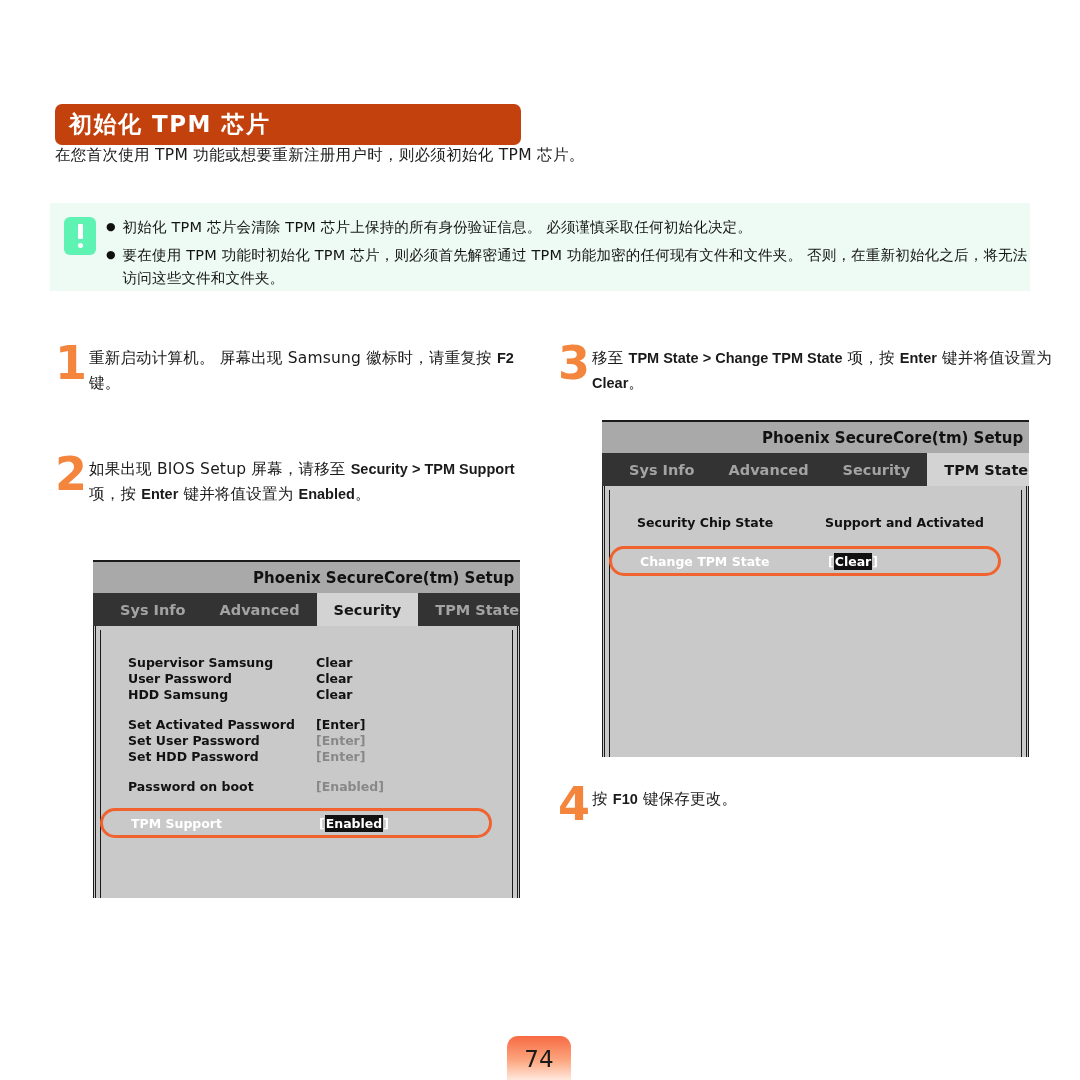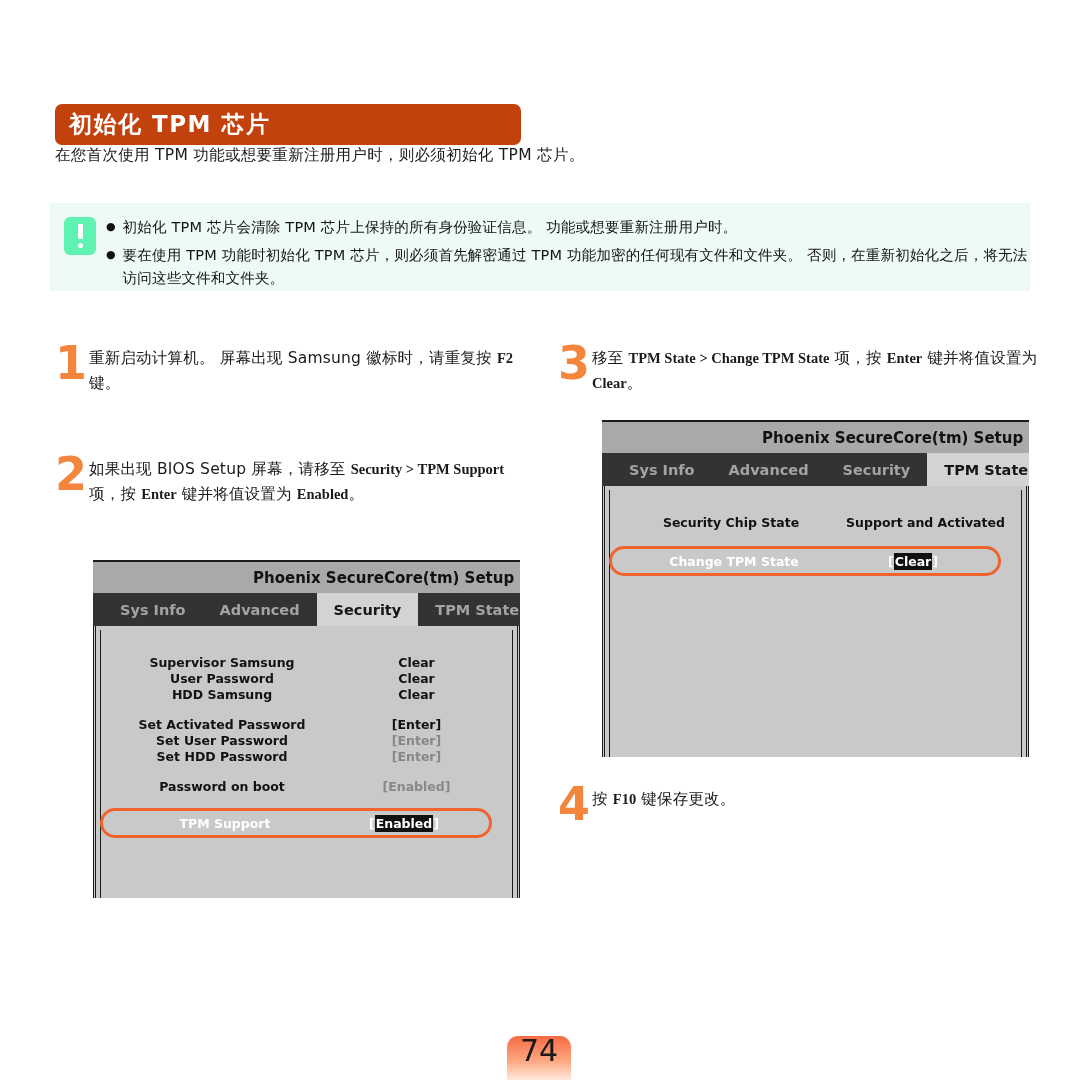--- a/index.html
+++ b/index.html
@@ -129,21 +129,21 @@
     font-family: "DejaVu Sans", "Liberation Sans", sans-serif;
   }
   .step-body {
     font-size: 15.5px;
     color: #1a1a1a;
     line-height: 1.62;
     letter-spacing: 0.2px;
     padding-top: 2px;
   }
   .mono {
-    font-family: Liberation Serif, serif;
+    font-family: Liberation Sans, sans-serif;
     font-weight: bold;
     font-size: 14.5px;
     letter-spacing: 0px;
   }
 
   #step-1 { left: 55px;  top: 344px; width: 470px; }
   #step-2 { left: 55px;  top: 455px; width: 480px; }
   #step-3 { left: 558px; top: 344px; width: 500px; }
   #step-4 { left: 558px; top: 785px; width: 400px; }
 
@@ -195,21 +195,20 @@
     color: #161616;
   }
   .bios-screen {
     position: relative;
     height: calc(100% - 64px);
     background: #c9c9c9;
     border-left: 3px double #1b1b1b;
     border-right: 3px double #1b1b1b;
     box-sizing: border-box;
     padding-top: 4px;
-    text-align: center;
   }
   .bios-screen::before {
     content: "";
     position: absolute;
     left: 4px; right: 4px; top: 4px; bottom: 0;
     border-left: 1px solid #1b1b1b;
     border-right: 1px solid #1b1b1b;
     pointer-events: none;
   }
   .bios-rows {
@@ -261,43 +260,44 @@
     top: 1036px;
     width: 64px;
     height: 44px;
     border-radius: 11px 11px 0 0;
     background: linear-gradient(180deg, #f76a43 0%, #fca67f 55%, #ffe8dd 100%);
     display: flex;
     align-items: flex-start;
     justify-content: center;
   }
   .page-number span {
-    font-size: 30px;
+    font-size: 23px;
     color: #1a1a1a;
     line-height: 1;
+    padding-top: 12px;
   }
 </style>
 </head>
 <body>
 
 <div class="heading-banner">
   <div class="heading-text">初始化 TPM 芯片</div>
 </div>
 
 <div class="intro-line">在您首次使用 TPM 功能或想要重新注册用户时，则必须初始化 TPM 芯片。</div>
 
 <div class="note-box">
   <div class="note-icon">
     <div class="bang-bar"></div>
     <div class="bang-dot"></div>
   </div>
   <div class="note-items">
     <div class="note-item">
       <span class="note-bullet">●</span>
-      <span class="note-text">初始化 TPM 芯片会清除 TPM 芯片上保持的所有身份验证信息。 功能或想要重新注册用户时。</span>
+      <span class="note-text">初始化 TPM 芯片会清除 TPM 芯片上保持的所有身份验证信息。 必须谨慎采取任何初始化决定。</span>
     </div>
     <div class="note-item">
       <span class="note-bullet">●</span>
       <span class="note-text">要在使用 TPM 功能时初始化 TPM 芯片，则必须首先解密通过 TPM 功能加密的任何现有文件和文件夹。 否则，在重新初始化之后，将无法访问这些文件和文件夹。</span>
     </div>
   </div>
 </div>
 
 <div class="step" id="step-1">
   <div class="step-num">1</div>

